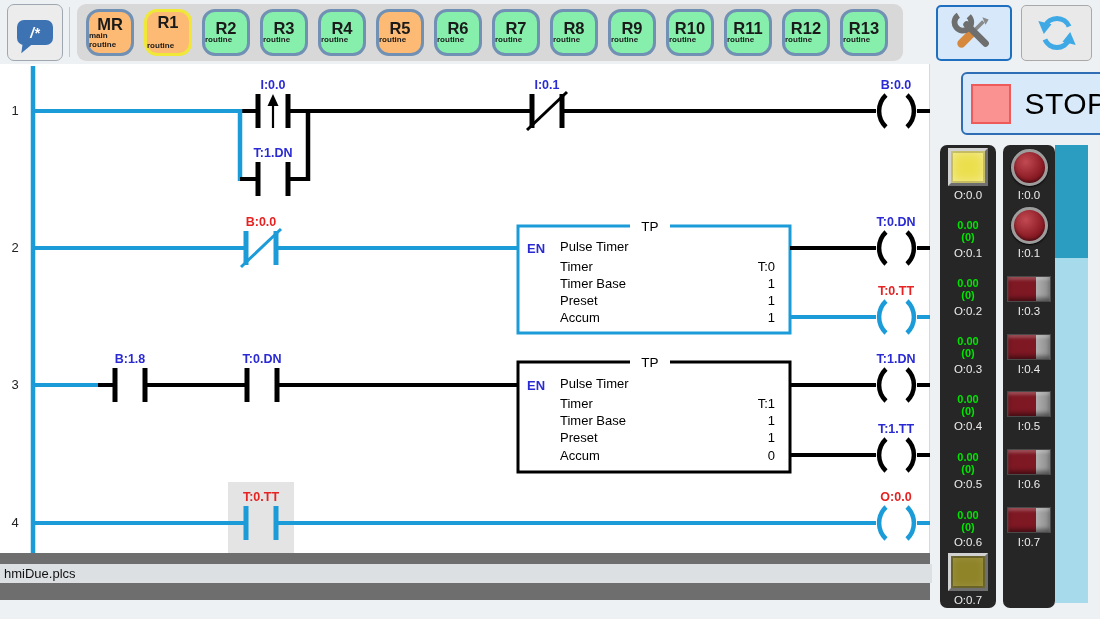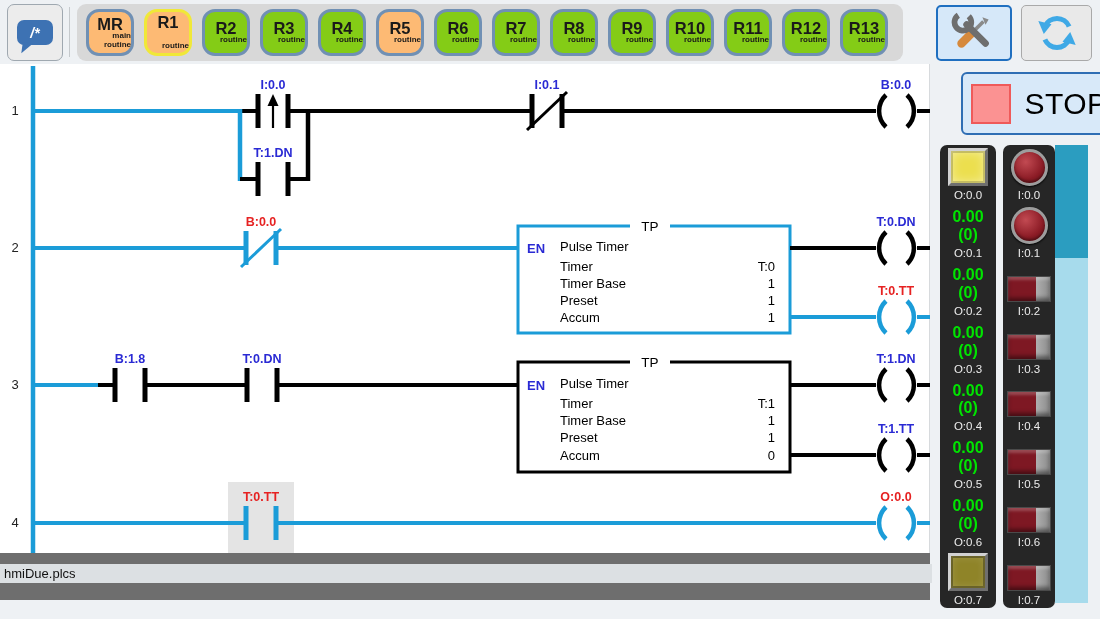--- a/index.html
+++ b/index.html
@@ -13,23 +13,23 @@
   .bubble{position:relative;width:36px;height:25px;background:#3d72b3;border-radius:7px;
           color:#fff;font-weight:700;font-style:italic;font-size:14px;display:flex;align-items:center;justify-content:center;}
   .bubble:after{content:"";position:absolute;left:5px;bottom:-9px;width:0;height:0;
           border-right:10px solid transparent;border-top:11px solid #3d72b3;transform:rotate(8deg);}
   #tb-divider{position:absolute;left:69px;top:7px;width:1px;height:50px;background:#c5c9cc;}
   #routines{position:absolute;left:77px;top:4px;width:826px;height:57px;background:#d8d8d8;
             border-radius:9px;display:flex;align-items:center;padding:0 9px;box-sizing:border-box;gap:10px;}
   .routine{width:48px;height:47px;box-sizing:border-box;border-radius:13px;border:3px solid #7090b4;
            display:flex;flex-direction:column;align-items:center;justify-content:center;cursor:pointer;}
   .routine .big{font-size:16.5px;font-weight:800;color:#1a1a1a;line-height:1;}
-  .routine .small{font-size:8px;font-weight:700;color:#1a1a1a;line-height:1.08;text-align:right;width:42px;}
+  .routine .small{font-size:8px;font-weight:700;color:#1a1a1a;line-height:1.08;text-align:left;width:42px;}
   .routine.red{background:#fdba74;}
-  .routine.mauve{background:#84cc16;}
+  .routine.mauve{background:#86efac;}
   .routine.selected{border-color:#f0e838;gap:11px;}
   #tools-btn{left:936px;top:5px;width:76px;height:56px;background:#d6e8f9;border:2px solid #1f6fc0;}
   #refresh-btn{left:1021px;top:5px;width:71px;height:56px;background:#e9e9e9;border:1px solid #a9a9a9;}
 
   
   #stop-btn{left:936px;top:72px;width:157px;height:63px;background:#d8e9f9;border:2px solid #2f6eb4;
             border-radius:6px;gap:13px;margin-left:25px;}
   #stop-btn .sq{width:36px;height:36px;background:#fb9292;border:2px solid #ef5a5a;}
   #stop-btn .txt{font-size:30px;color:#000;letter-spacing:0.5px;}
 
@@ -49,21 +49,21 @@
   .ben{fill:#2a2ad4;font-size:13px;font-weight:700;text-anchor:start;}
   .btp{fill:#000;font-size:13.5px;text-anchor:middle;}
 
   
   .io-col{position:absolute;background:#262626;border-radius:7px;display:grid;
           grid-template-rows:repeat(8,1fr);}
   #out-col{left:940px;top:145px;width:56px;height:463px;}
   #in-col{left:1003px;top:145px;width:52px;height:463px;}
   .io-cell{display:flex;flex-direction:column;align-items:center;justify-content:flex-end;padding-bottom:2px;}
   .io-label{color:#ececec;font-size:11.5px;margin-top:3px;}
-  .io-val{color:#00e400;font-weight:700;font-size:16px;line-height:1.12;text-align:center;}
+  .io-val{color:#00e400;font-weight:700;font-size:11px;line-height:1.12;text-align:center;}
   .pbtn{width:40px;height:38px;box-sizing:border-box;border:3px solid;border-color:#d2d2d2 #6f6f6f #6f6f6f #d2d2d2;
         background:#ecdf4e;box-shadow:inset 0 0 0 2px rgba(0,0,0,.18),inset 0 0 12px rgba(255,255,255,.55);cursor:pointer;}
   .pbtn.off{background:#8f8428;box-shadow:inset 0 0 0 2px rgba(0,0,0,.3),inset 0 0 10px rgba(255,255,255,.2);}
   .rbtn{width:37px;height:37px;border-radius:50%;box-sizing:border-box;border:3px solid #9d9d9d;
         background:radial-gradient(circle at 38% 32%,#c24a52,#8c1c26 60%,#6e1219);
         box-shadow:0 1px 2px #000,inset 0 -2px 3px rgba(0,0,0,.4);cursor:pointer;}
   .rock{width:44px;height:26px;box-sizing:border-box;border:1px solid #4a4a4a;
         background:linear-gradient(90deg,#7e1823 0%,#7e1823 66%,#b0b0b0 66%,#8b8b8b 100%);
         box-shadow:inset 0 3px 3px rgba(255,255,255,.22),inset 0 -3px 4px rgba(0,0,0,.45);cursor:pointer;}
   #io-scrollbar{position:absolute;left:1055px;top:145px;width:33px;height:458px;background:#a7dbec;}
@@ -380,24 +380,20 @@
     <div class="io-cell">
       <div class="rbtn"></div>
       <div class="io-label">I:0.0</div>
     </div>
     <div class="io-cell">
       <div class="rbtn"></div>
       <div class="io-label">I:0.1</div>
     </div>
     <div class="io-cell">
       <div class="rock"></div>
-      <div class="io-label">I:0.2</div>
-    </div>
-    <div class="io-cell">
-      <div class="rock"></div>
       <div class="io-label">I:0.3</div>
     </div>
     <div class="io-cell">
       <div class="rock"></div>
       <div class="io-label">I:0.4</div>
     </div>
     <div class="io-cell">
       <div class="rock"></div>
       <div class="io-label">I:0.5</div>
     </div>

